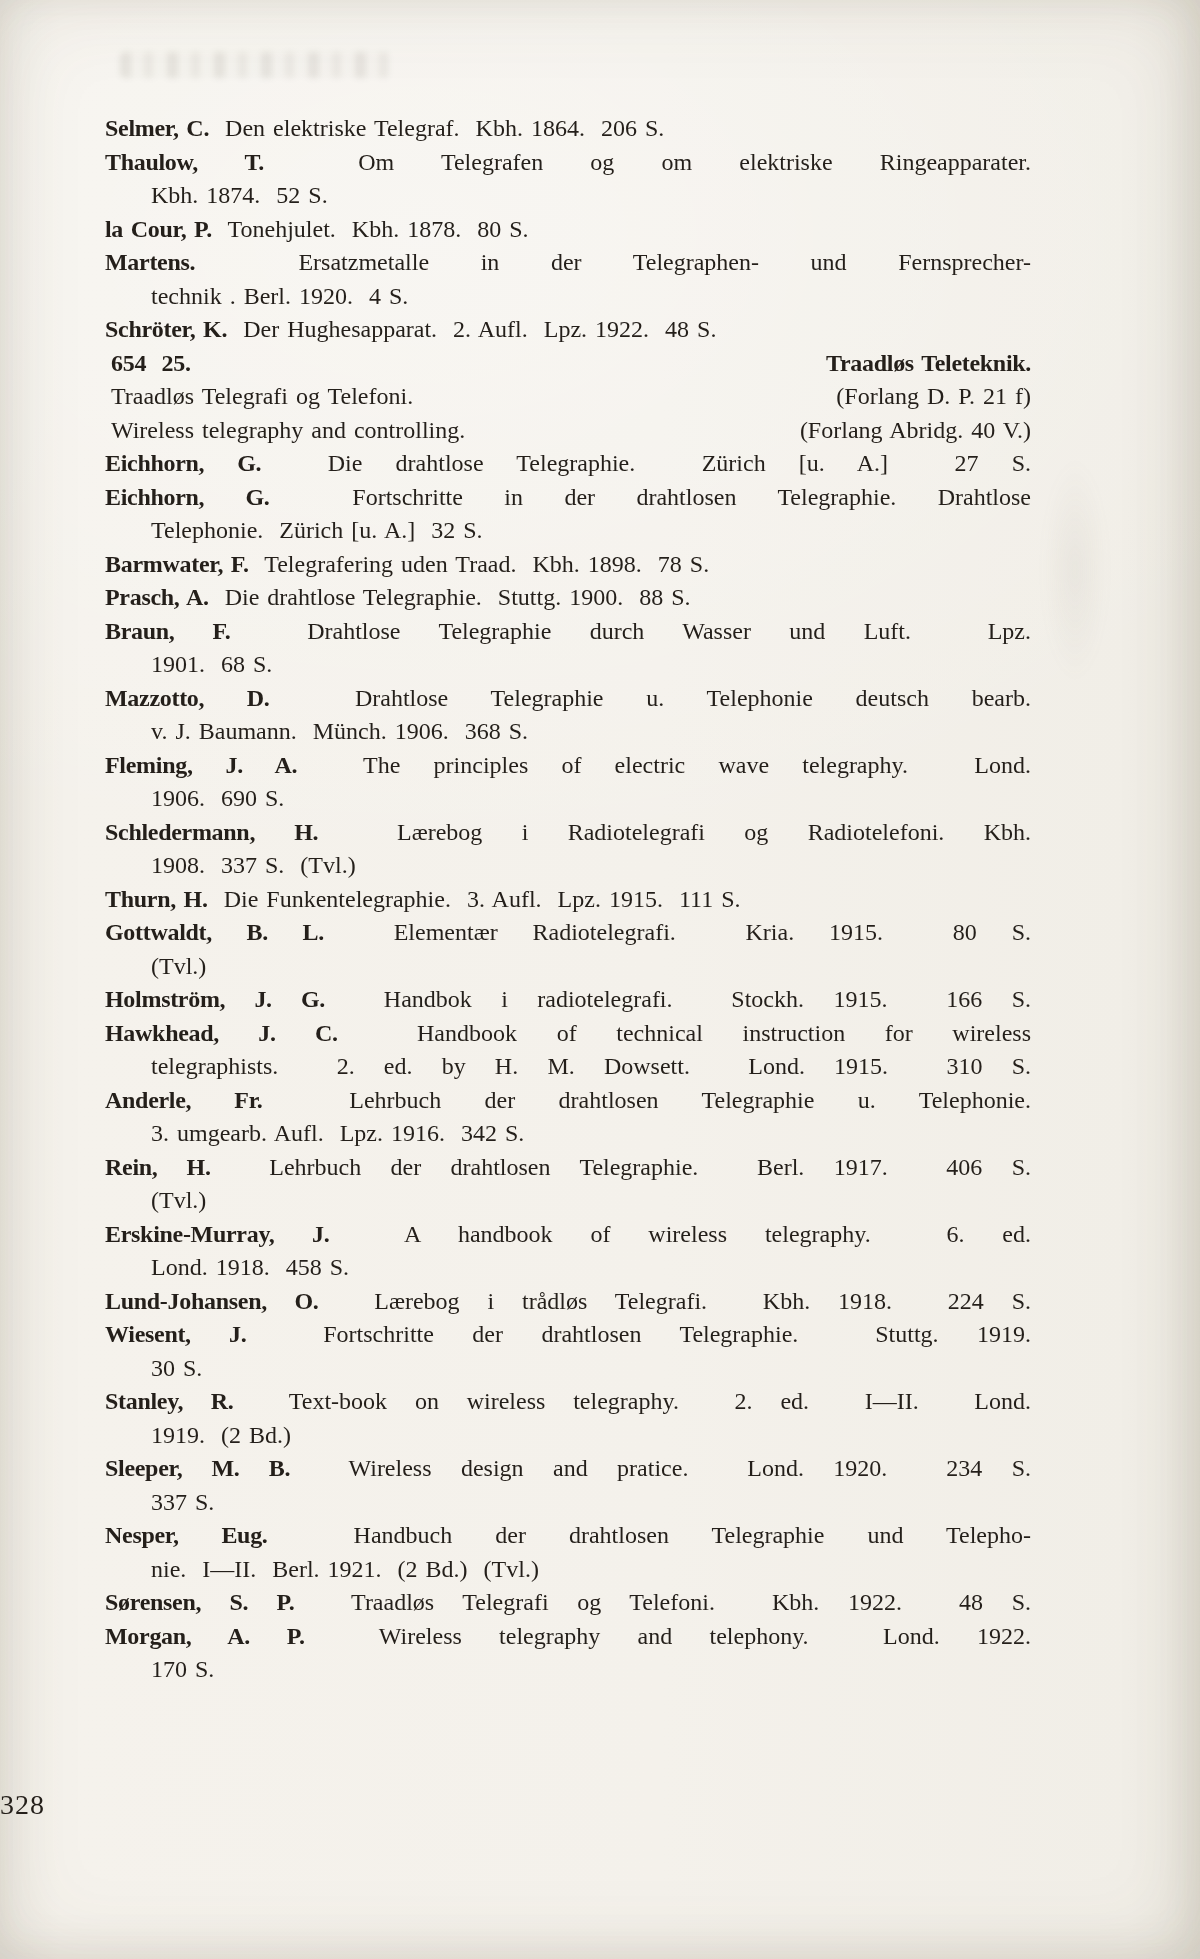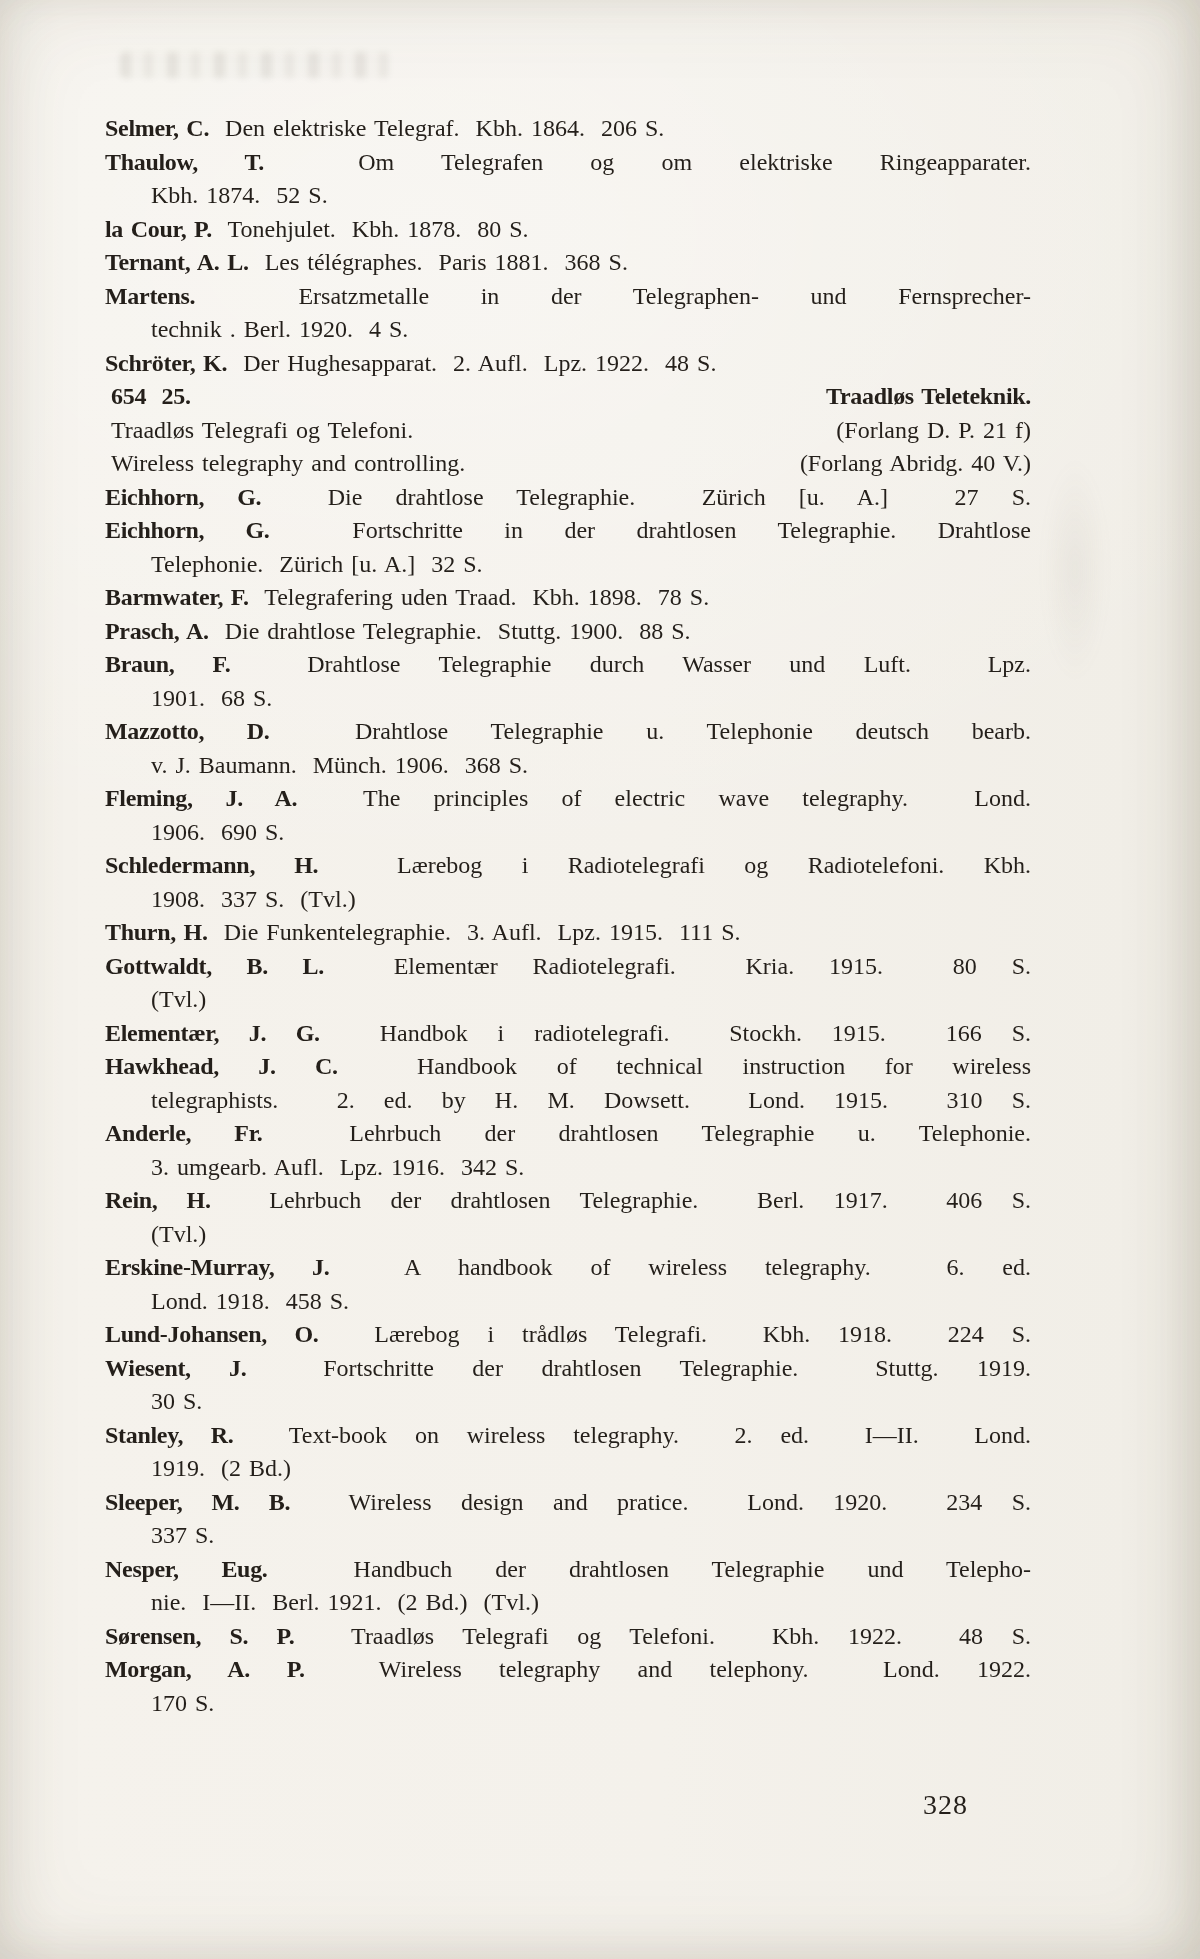--- a/index.html
+++ b/index.html
@@ -69,38 +69,37 @@
     text-align: left;
     margin-left: 6px;
   }
   .line.split.bold span { font-weight: bold; letter-spacing: -0.3px; }
 
   .page-number {
     position: absolute;
     top: 1789px;
     left: 0;
     width: 968px;
-    text-align: right;
+    text-align: left;
     font-size: 28px;
     letter-spacing: 1px;
   }
 </style>
 </head>
 <body>
 
 <div class="page">
   <div class="smudge-a"></div>
   <div class="smudge-b"></div>
 
   <div class="content" id="bib-lines">
       <div class="line"><span class="author">Selmer, C.</span><span>&nbsp; Den elektriske Telegraf.&nbsp; Kbh. 1864.&nbsp; 206 S.</span></div>
       <div class="line just"><span class="author">Thaulow, T.</span><span>&nbsp; Om Telegrafen og om elektriske Ringeapparater.</span></div>
       <div class="line indent"><span>Kbh. 1874.&nbsp; 52 S.</span></div>
       <div class="line"><span class="author">la Cour, P.</span><span>&nbsp; Tonehjulet.&nbsp; Kbh. 1878.&nbsp; 80 S.</span></div>
-      <div class="line"><span class="author">Ternant, A. L.</span><span>&nbsp; Les télégraphes.&nbsp; Paris 1881.&nbsp; 368 S.</span></div>
       <div class="line just"><span class="author">Martens.</span><span>&nbsp; Ersatzmetalle in der Telegraphen- und Fernsprecher-</span></div>
       <div class="line indent"><span>technik . Berl. 1920.&nbsp; 4 S.</span></div>
       <div class="line"><span class="author">Schröter, K.</span><span>&nbsp; Der Hughesapparat.&nbsp; 2. Aufl.&nbsp; Lpz. 1922.&nbsp; 48 S.</span></div>
       <div class="line split bold">
         <span>654&nbsp; 25.</span>
         <span>Traadløs Teleteknik.</span>
       </div>
       <div class="line split">
         <span>Traadløs Telegrafi og Telefoni.</span>
         <span>(Forlang D. P. 21 f)</span>
@@ -118,21 +117,21 @@
       <div class="line indent"><span>1901.&nbsp; 68 S.</span></div>
       <div class="line just"><span class="author">Mazzotto, D.</span><span>&nbsp; Drahtlose Telegraphie u. Telephonie deutsch bearb.</span></div>
       <div class="line indent"><span>v. J. Baumann.&nbsp; Münch. 1906.&nbsp; 368 S.</span></div>
       <div class="line just"><span class="author">Fleming, J. A.</span><span>&nbsp; The principles of electric wave telegraphy.&nbsp; Lond.</span></div>
       <div class="line indent"><span>1906.&nbsp; 690 S.</span></div>
       <div class="line just"><span class="author">Schledermann, H.</span><span>&nbsp; Lærebog i Radiotelegrafi og Radiotelefoni. Kbh.</span></div>
       <div class="line indent"><span>1908.&nbsp; 337 S.&nbsp; (Tvl.)</span></div>
       <div class="line"><span class="author">Thurn, H.</span><span>&nbsp; Die Funkentelegraphie.&nbsp; 3. Aufl.&nbsp; Lpz. 1915.&nbsp; 111 S.</span></div>
       <div class="line just"><span class="author">Gottwaldt, B. L.</span><span>&nbsp; Elementær Radiotelegrafi.&nbsp; Kria. 1915.&nbsp; 80 S.</span></div>
       <div class="line indent"><span>(Tvl.)</span></div>
-      <div class="line just"><span class="author">Elementær, J. G.</span><span>&nbsp; Handbok i radiotelegrafi.&nbsp; Stockh. 1915.&nbsp; 166 S.</span></div>
+      <div class="line just"><span class="author">Holmström, J. G.</span><span>&nbsp; Handbok i radiotelegrafi.&nbsp; Stockh. 1915.&nbsp; 166 S.</span></div>
       <div class="line just"><span class="author">Hawkhead, J. C.</span><span>&nbsp; Handbook of technical instruction for wireless</span></div>
       <div class="line indent just"><span>telegraphists.&nbsp; 2. ed. by H. M. Dowsett.&nbsp; Lond. 1915.&nbsp; 310 S.</span></div>
       <div class="line just"><span class="author">Anderle, Fr.</span><span>&nbsp; Lehrbuch der drahtlosen Telegraphie u. Telephonie.</span></div>
       <div class="line indent"><span>3. umgearb. Aufl.&nbsp; Lpz. 1916.&nbsp; 342 S.</span></div>
       <div class="line just"><span class="author">Rein, H.</span><span>&nbsp; Lehrbuch der drahtlosen Telegraphie.&nbsp; Berl. 1917.&nbsp; 406 S.</span></div>
       <div class="line indent"><span>(Tvl.)</span></div>
       <div class="line just"><span class="author">Erskine-Murray, J.</span><span>&nbsp; A handbook of wireless telegraphy.&nbsp; 6. ed.</span></div>
       <div class="line indent"><span>Lond. 1918.&nbsp; 458 S.</span></div>
       <div class="line just"><span class="author">Lund-Johansen, O.</span><span>&nbsp; Lærebog i trådløs Telegrafi.&nbsp; Kbh. 1918.&nbsp; 224 S.</span></div>
       <div class="line just"><span class="author">Wiesent, J.</span><span>&nbsp; Fortschritte der drahtlosen Telegraphie.&nbsp; Stuttg. 1919.</span></div>

